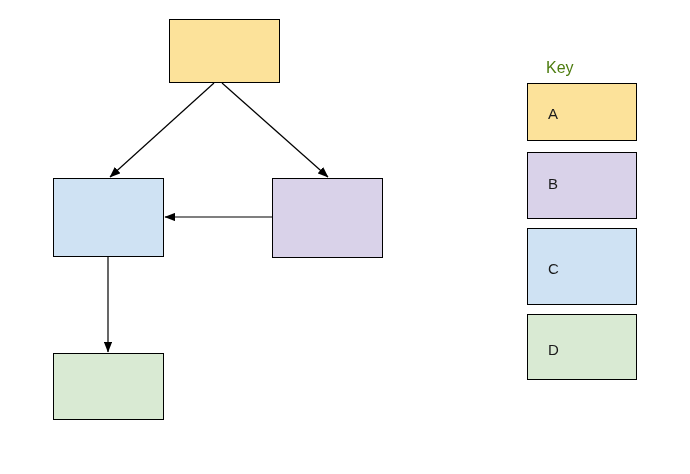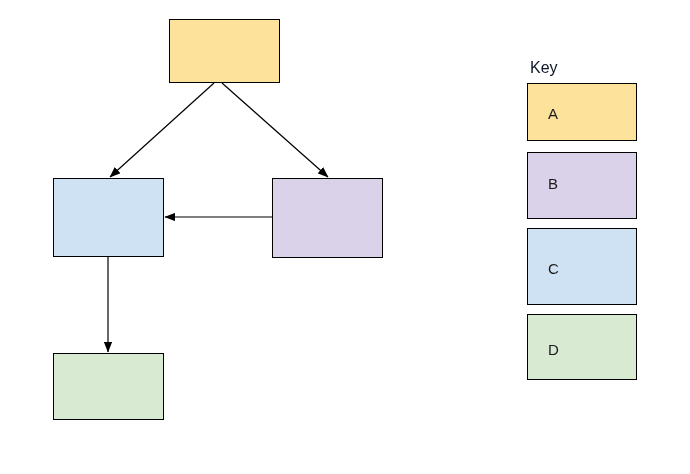--- a/index.html
+++ b/index.html
@@ -75,21 +75,21 @@
     </defs>
     <g id="edge-lines">
         <line x1="214" y1="83" x2="110" y2="177" stroke="#000000" stroke-width="1.2" marker-end="url(#arrowhead)"></line>
         <line x1="222" y1="83" x2="328" y2="177" stroke="#000000" stroke-width="1.2" marker-end="url(#arrowhead)"></line>
         <line x1="272" y1="217" x2="165" y2="217" stroke="#000000" stroke-width="1.2" marker-end="url(#arrowhead)"></line>
         <line x1="108" y1="257" x2="108" y2="352" stroke="#000000" stroke-width="1.2" marker-end="url(#arrowhead)"></line>
       </g>
   </svg>
 
   <div class="key-panel">
-    <div class="key-title" style="left: 530px; top: 60px; color: #0f172a;">Key</div>
+    <div class="key-title" style="left: 546px; top: 60px; color: #4d7c0f;">Key</div>
     <div class="key-swatch" style="left: 527px; top: 83px; width: 110px; height: 58px; background: rgb(252, 226, 154); border-color: rgb(0, 0, 0);"></div>
     <div class="key-label" style="left: 548px; top: 106px; color: rgb(26, 26, 26);">A</div>
     <div class="key-swatch" style="left: 527px; top: 152px; width: 110px; height: 67px; background: rgb(217, 210, 233); border-color: rgb(0, 0, 0);"></div>
     <div class="key-label" style="left: 548px; top: 176px; color: rgb(26, 26, 26);">B</div>
     <div class="key-swatch" style="left: 527px; top: 228px; width: 110px; height: 77px; background: rgb(207, 226, 243); border-color: rgb(0, 0, 0);"></div>
     <div class="key-label" style="left: 548px; top: 261px; color: rgb(26, 26, 26);">C</div>
     <div class="key-swatch" style="left: 527px; top: 314px; width: 110px; height: 66px; background: rgb(217, 234, 211); border-color: rgb(0, 0, 0);"></div>
     <div class="key-label" style="left: 548px; top: 342px; color: rgb(26, 26, 26);">D</div>
   </div>
 

